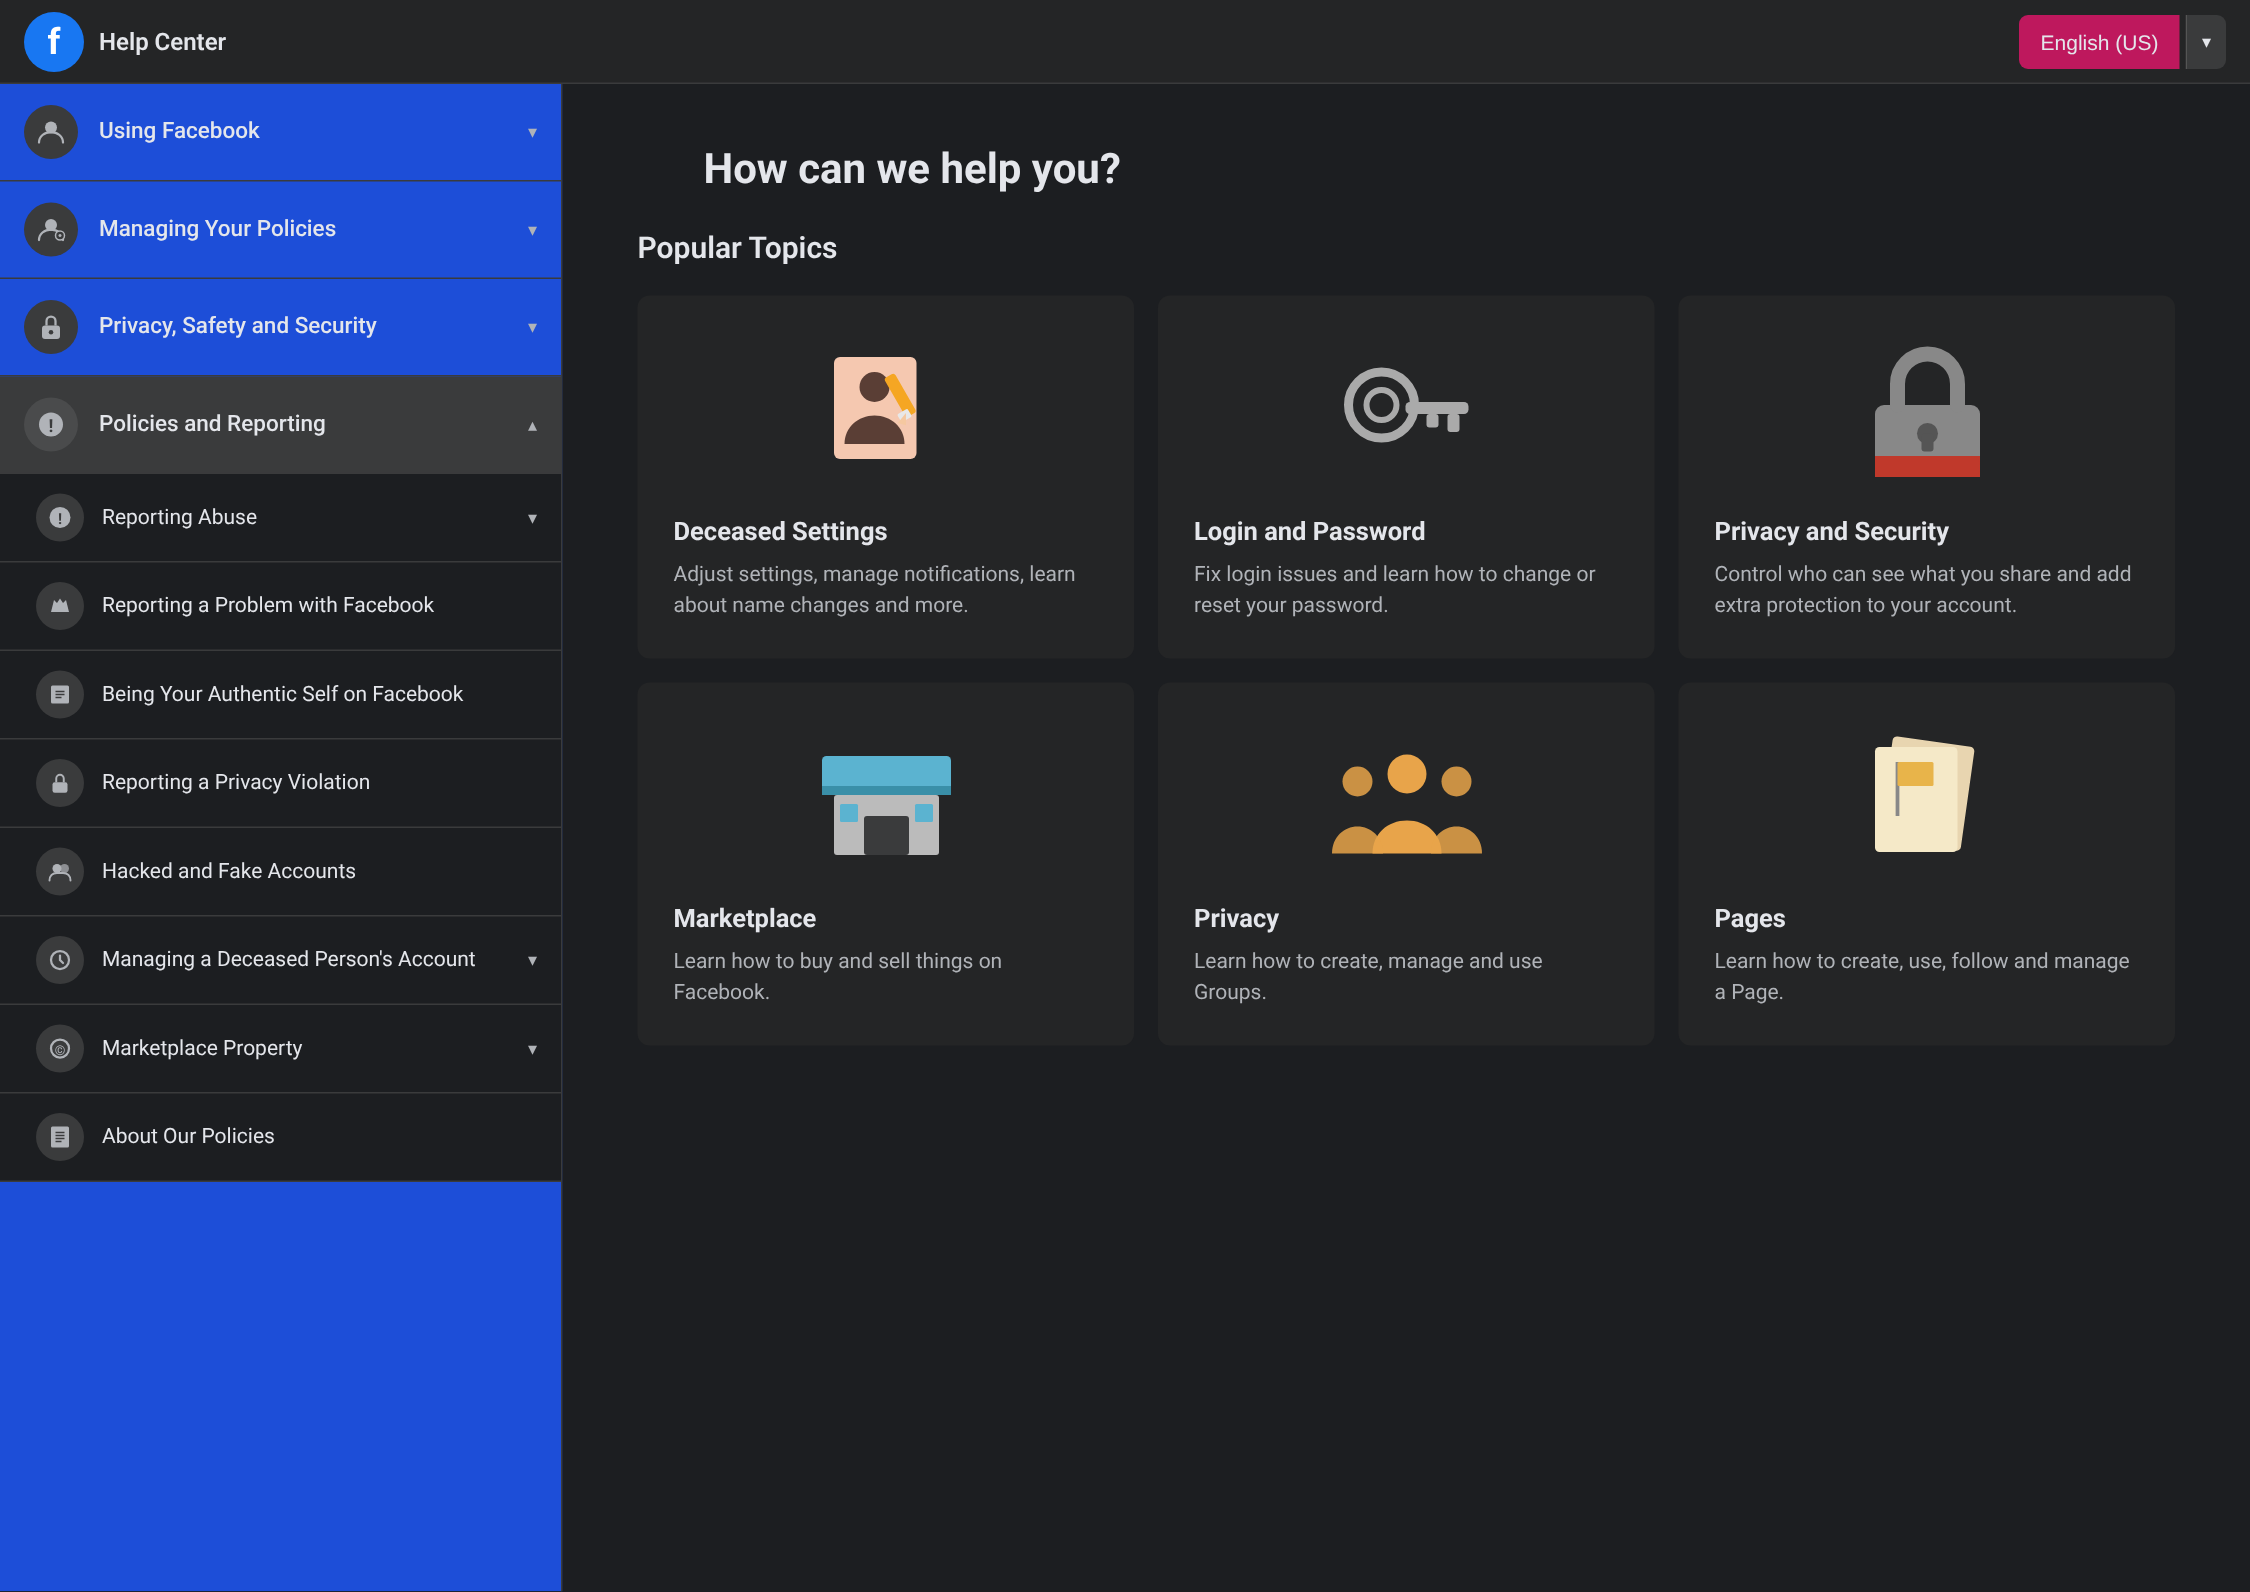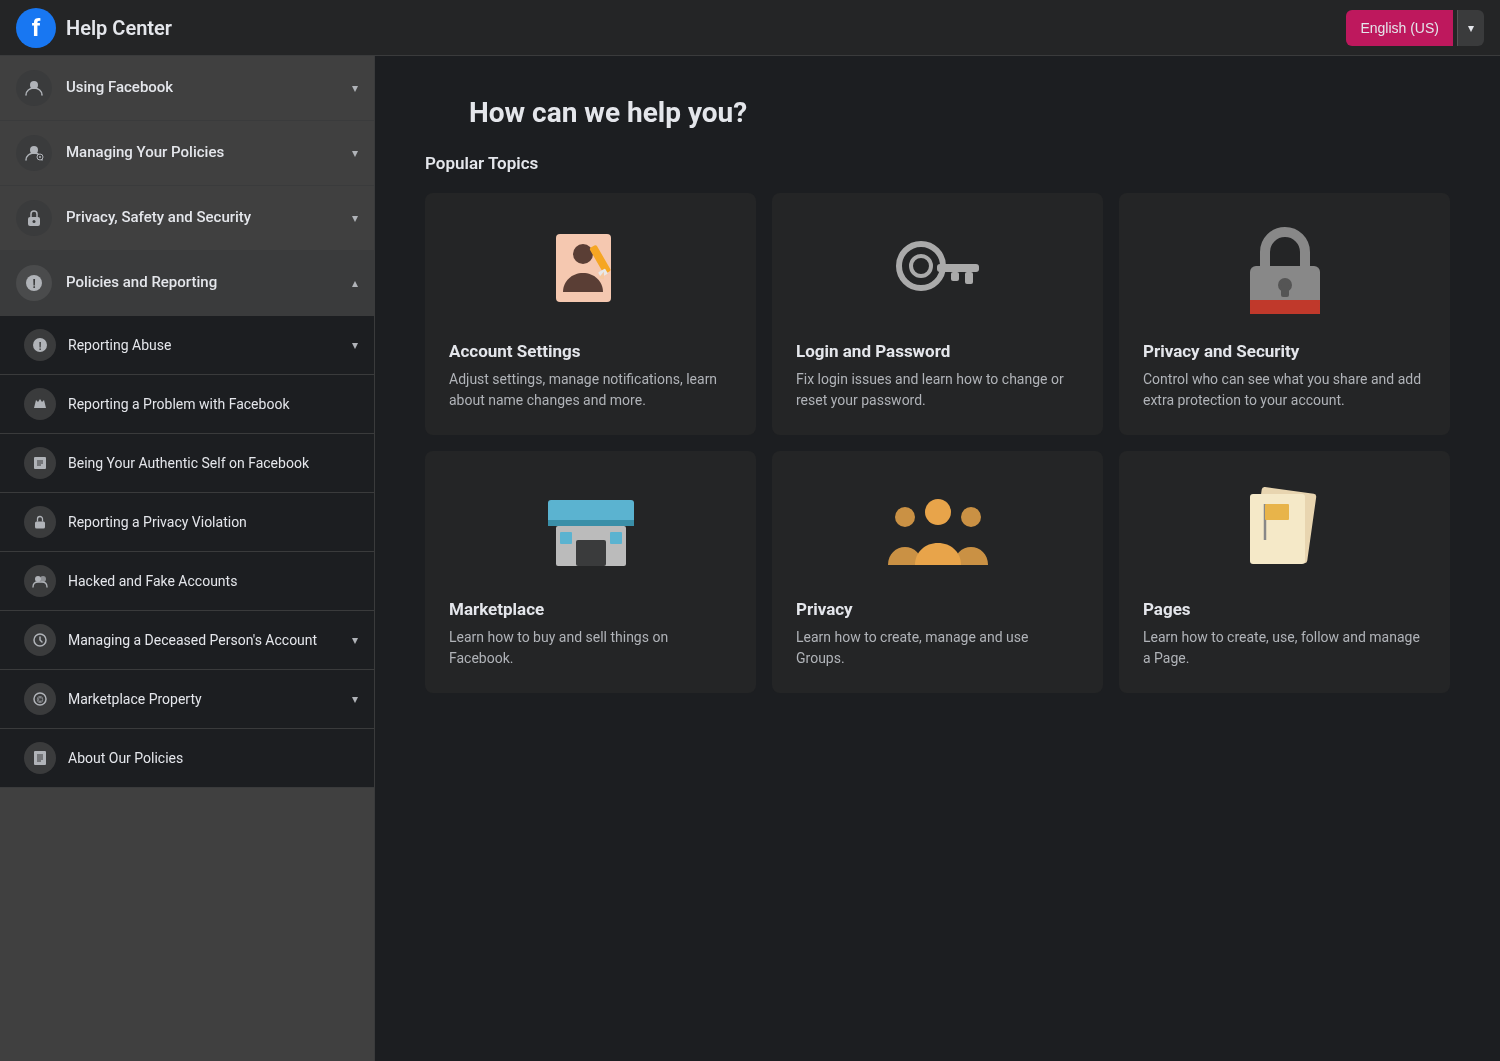--- a/index.html
+++ b/index.html
@@ -36,21 +36,21 @@
       background: #1877f2;
       display: flex;
       align-items: center;
       justify-content: center;
       font-size: 24px;
       font-weight: bold;
       color: white;
       flex-shrink: 0;
     }
     .header-title {
-      font-size: 20px;
+      font-size: 16px;
       font-weight: 600;
       color: #e4e6eb;
     }
     .header-right {
       display: flex;
       align-items: center;
       gap: 4px;
     }
     .lang-btn {
       background: #be185d;
@@ -75,21 +75,21 @@
     }
     
     .main-layout {
       display: flex;
       flex: 1;
       overflow: hidden;
     }
     
     .sidebar {
       width: 375px;
-      background: #404040;
+      background: #1d4ed8;
       overflow-y: auto;
       border-right: 1px solid #3a3b3c;
       flex-shrink: 0;
     }
     .sidebar::-webkit-scrollbar { width: 4px; }
     .sidebar::-webkit-scrollbar-track { background: #242526; }
     .sidebar::-webkit-scrollbar-thumb { background: #555; border-radius: 2px; }
 
     .sidebar-item {
       display: flex;
@@ -197,21 +197,21 @@
       border: none;
       outline: none;
       font-size: 16px;
       color: #e4e6eb;
       flex: 1;
       caret-color: #e4e6eb;
     }
     .search-input::placeholder { color: #b0b3b8; }
 
     .popular-title {
-      font-size: 17px;
+      font-size: 20px;
       font-weight: 600;
       color: #e4e6eb;
       margin-bottom: 20px;
     }
     .topics-grid {
       display: grid;
       grid-template-columns: repeat(3, 1fr);
       gap: 16px;
     }
     .topic-card {
@@ -428,21 +428,21 @@
             <rect x="20" y="10" width="55" height="68" rx="4" fill="#f5c8b0"></rect>
 
             <circle cx="47" cy="30" r="10" fill="#5a3e35"></circle>
             <path d="M27 68c0-11 9-19 20-19s20 8 20 19" fill="#5a3e35"></path>
 
             <rect x="60" y="20" width="8" height="30" rx="2" transform="rotate(-30 65 35)" fill="#f5a623"></rect>
             <rect x="63" y="46" width="8" height="6" rx="1" transform="rotate(-30 67 49)" fill="#e8e8e8"></rect>
             <polygon points="62,52 70,49 66,56" fill="#f5c8a0" transform="rotate(-30 66 52)"></polygon>
           </svg>
         </div>
-        <div class="topic-name">Account Settings</div>
+        <div class="topic-name">Deceased Settings</div>
         <div class="topic-desc">Adjust settings, manage notifications, learn about name changes and more.</div>
       </div>
 
       <div class="topic-card">
         <div class="topic-icon-area">
 
           <svg width="110" height="90" viewBox="0 0 110 90" fill="none">
             <circle cx="38" cy="40" r="22" stroke="#aaa" stroke-width="6" fill="none"></circle>
             <circle cx="38" cy="40" r="10" stroke="#aaa" stroke-width="4" fill="none"></circle>
             <rect x="54" y="38" width="42" height="8" rx="3" fill="#aaa"></rect>

